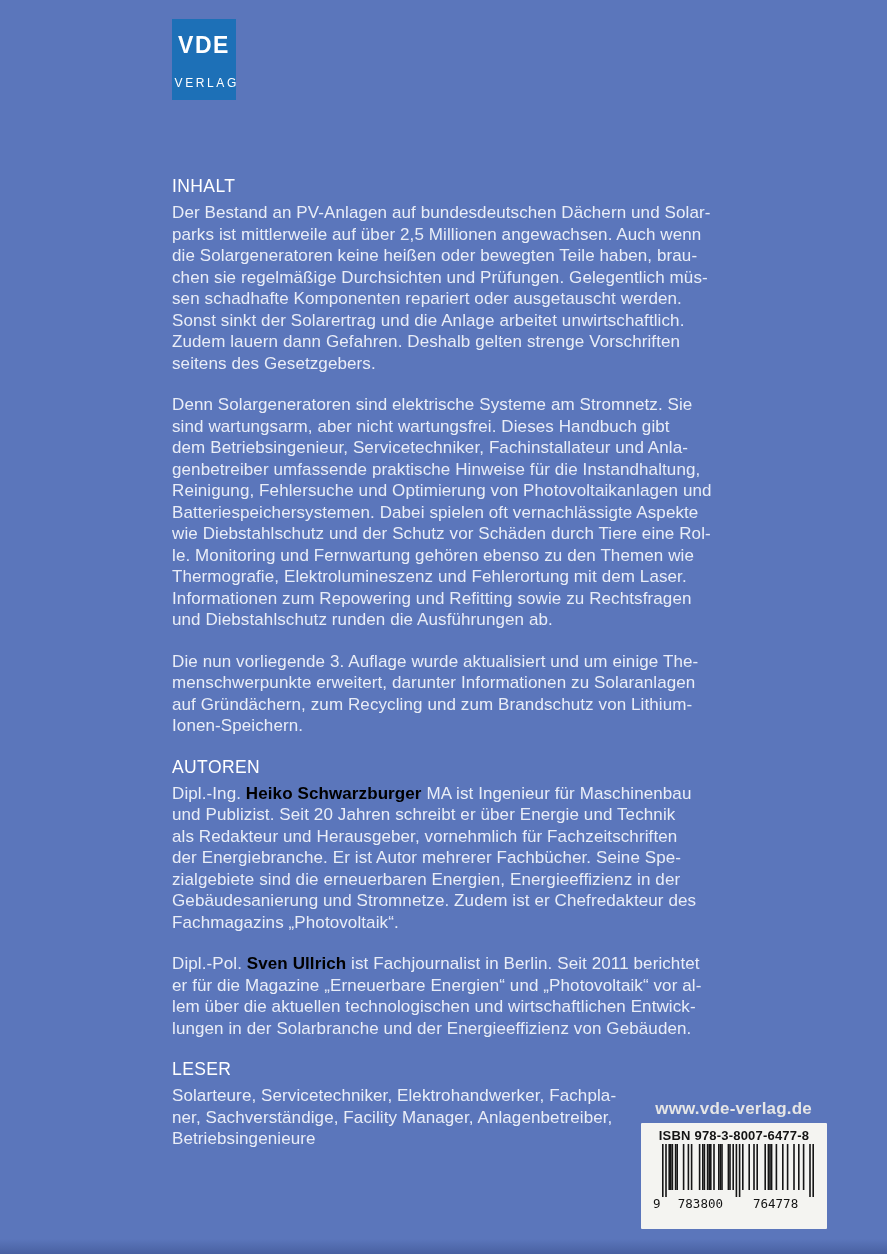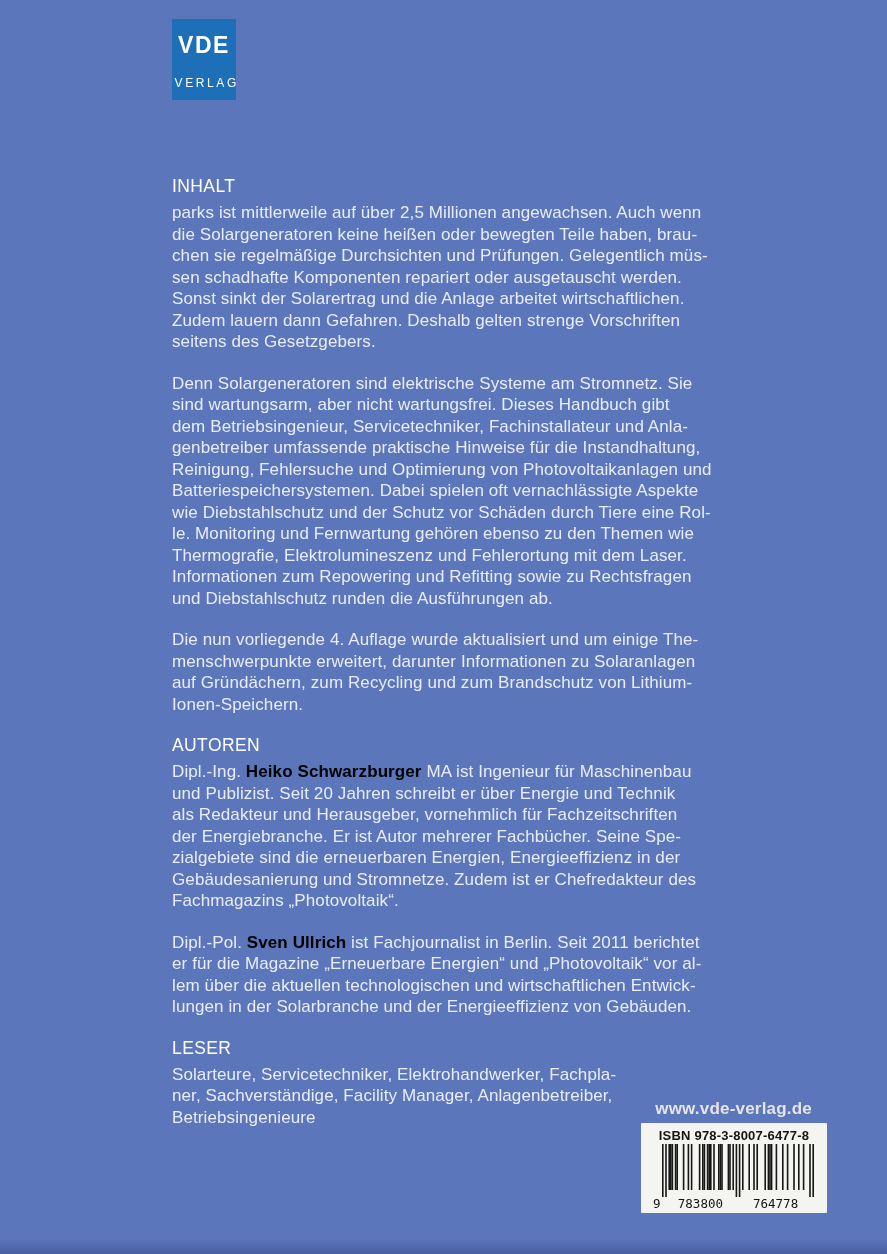--- a/index.html
+++ b/index.html
@@ -47,21 +47,21 @@
     margin:0 0 20px;font-weight:400;
   }
   .content p .ln{display:block;white-space:pre;}
   .content p b{font-weight:700;color:#000000;}
   
   .website{
     position:absolute;top:1099px;right:75px;
     color:#e5e5e5;font-weight:700;font-size:17px;letter-spacing:.2px;
   }
   .barcode-box{
-    position:absolute;left:641px;top:1123px;width:186px;height:90px;
+    position:absolute;left:641px;top:1123px;width:186px;height:106px;
     background:#f4f4f1;border-radius:1px;
     display:flex;flex-direction:column;align-items:center;
   }
   .isbn-label{
     margin-top:5px;color:#141414;
     font-size:13px;font-weight:700;letter-spacing:.2px;line-height:15px;
   }
   .barcode-svg{display:block;margin-top:1px;}
   .barcode-svg text{
     font-family:"DejaVu Sans Mono","Liberation Mono",monospace;
@@ -80,43 +80,44 @@
 
   <div class="logo">
     <div class="logo-brand">VDE</div>
     <div class="logo-subtitle">VERLAG</div>
   </div>
 
   <main class="content">
       <section>
         <h2>INHALT</h2>
         <p>
+          <span class="ln">Der Bestand an PV-Anlagen auf bundesdeutschen Dächern und Solar-</span>
           <span class="ln">parks ist mittlerweile auf über 2,5 Millionen angewachsen. Auch wenn</span>
           <span class="ln">die Solargeneratoren keine heißen oder bewegten Teile haben, brau-</span>
           <span class="ln">chen sie regelmäßige Durchsichten und Prüfungen. Gelegentlich müs-</span>
           <span class="ln">sen schadhafte Komponenten repariert oder ausgetauscht werden.</span>
-          <span class="ln">Sonst sinkt der Solarertrag und die Anlage arbeitet wirtschaftlichen.</span>
+          <span class="ln">Sonst sinkt der Solarertrag und die Anlage arbeitet unwirtschaftlich.</span>
           <span class="ln">Zudem lauern dann Gefahren. Deshalb gelten strenge Vorschriften</span>
           <span class="ln">seitens des Gesetzgebers.</span>
         </p>
         <p>
           <span class="ln">Denn Solargeneratoren sind elektrische Systeme am Stromnetz. Sie</span>
           <span class="ln">sind wartungsarm, aber nicht wartungsfrei. Dieses Handbuch gibt</span>
           <span class="ln">dem Betriebsingenieur, Servicetechniker, Fachinstallateur und Anla-</span>
           <span class="ln">genbetreiber umfassende praktische Hinweise für die Instandhaltung,</span>
           <span class="ln">Reinigung, Fehlersuche und Optimierung von Photovoltaikanlagen und</span>
           <span class="ln">Batteriespeichersystemen. Dabei spielen oft vernachlässigte Aspekte</span>
           <span class="ln">wie Diebstahlschutz und der Schutz vor Schäden durch Tiere eine Rol-</span>
           <span class="ln">le. Monitoring und Fernwartung gehören ebenso zu den Themen wie</span>
           <span class="ln">Thermografie, Elektrolumineszenz und Fehlerortung mit dem Laser.</span>
           <span class="ln">Informationen zum Repowering und Refitting sowie zu Rechtsfragen</span>
           <span class="ln">und Diebstahlschutz runden die Ausführungen ab.</span>
         </p>
         <p>
-          <span class="ln">Die nun vorliegende 4. Auflage wurde aktualisiert und um einige The-</span>
+          <span class="ln">Die nun vorliegende 3. Auflage wurde aktualisiert und um einige The-</span>
           <span class="ln">menschwerpunkte erweitert, darunter Informationen zu Solaranlagen</span>
           <span class="ln">auf Gründächern, zum Recycling und zum Brandschutz von Lithium-</span>
           <span class="ln">Ionen-Speichern.</span>
         </p>
       </section>
       <section>
         <h2>AUTOREN</h2>
         <p>
           <span class="ln">Dipl.-Ing. <b>Heiko Schwarzburger</b> MA ist Ingenieur für Maschinenbau</span>
           <span class="ln">und Publizist. Seit 20 Jahren schreibt er über Energie und Technik</span>

